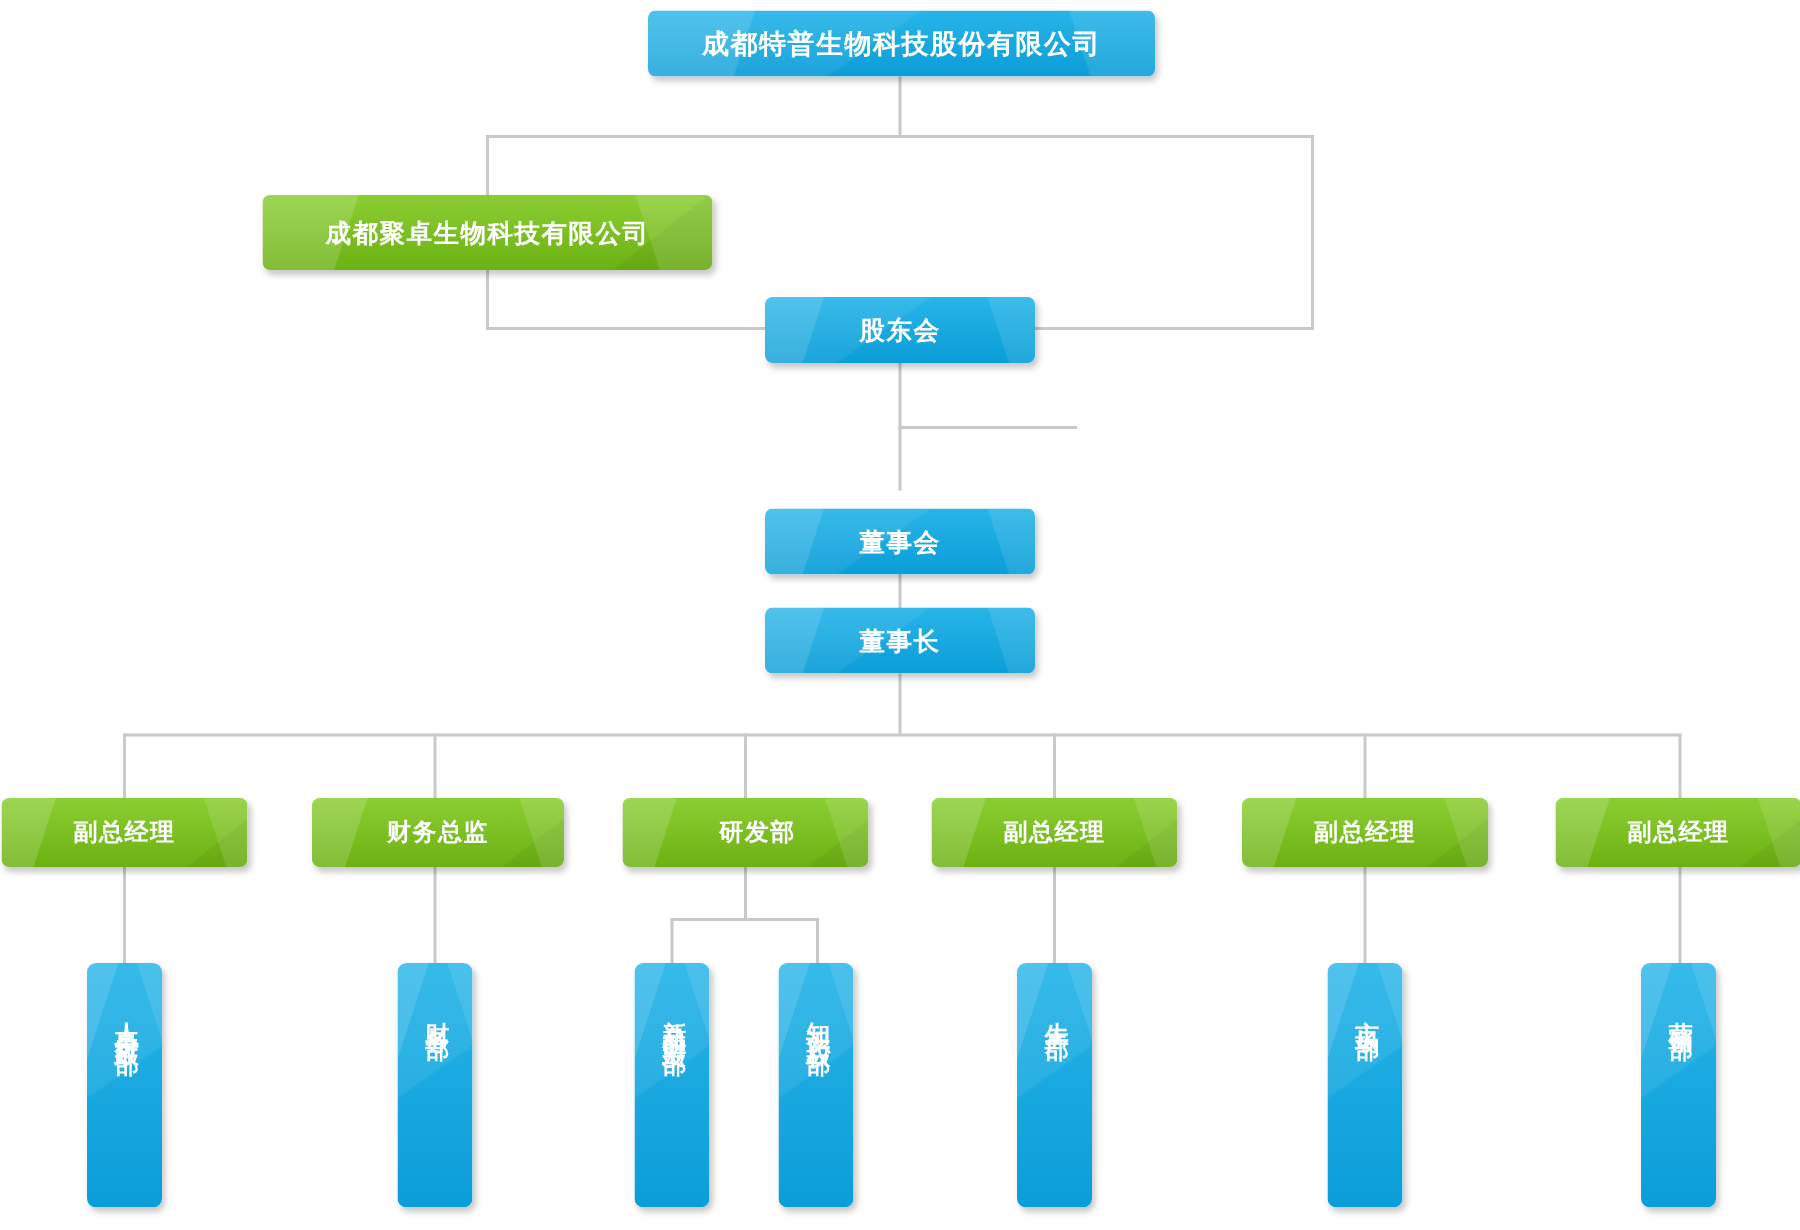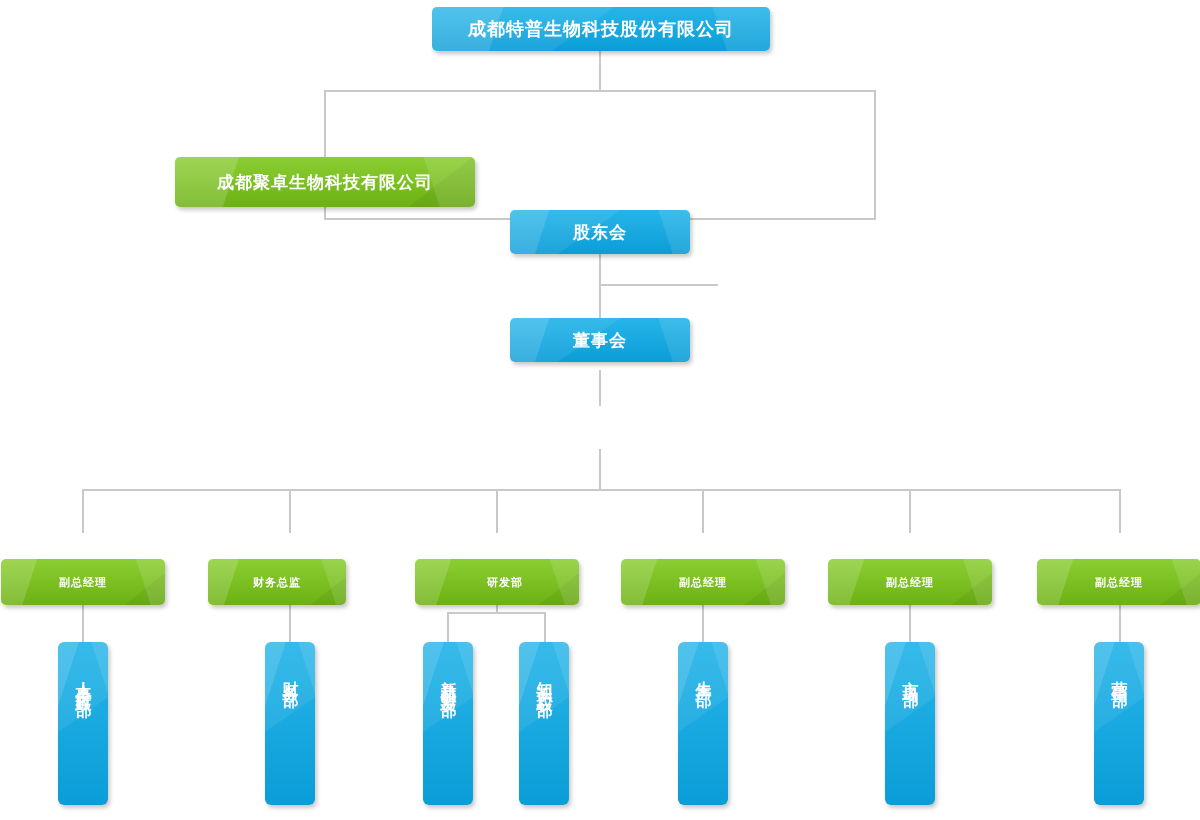--- a/index.html
+++ b/index.html
@@ -23,25 +23,24 @@
       linear-gradient(252deg, rgba(255,255,255,0.10) 16%, rgba(255,255,255,0) 16.5%),
       linear-gradient(145deg, rgba(255,255,255,0.07) 45%, rgba(255,255,255,0) 46%),
       linear-gradient(180deg, #27b5e8 0%, #0b9dd8 100%);
   }
   .green {
     background-image:
       linear-gradient(108deg, rgba(255,255,255,0.16) 20%, rgba(255,255,255,0) 20.5%),
       linear-gradient(252deg, rgba(255,255,255,0.12) 16%, rgba(255,255,255,0) 16.5%),
       linear-gradient(322deg, rgba(0,0,0,0.05) 18%, rgba(0,0,0,0) 18.5%),
       linear-gradient(180deg, #8bce33 0%, #6cb112 100%);
-    margin-top: 27px;
   }
   .fs18 { font-size:18px; }
   .fs17 { font-size:17px; }
-  .fs16 { font-size:11px; }
+  .fs16 { font-size:16px; }
   .vbox { align-items:flex-start; justify-content:center; border-radius:6px; }
   .vbox span {
     writing-mode:vertical-rl; -webkit-writing-mode:vertical-rl;
     letter-spacing:5px; margin-top:26px; font-size:16px;
   }
 </style>
 </head>
 <body>
 
 <div class="stage">
@@ -69,25 +68,26 @@
   <i class="ln" style="left:1119px;top:578px;width:2px;height:64px;"></i>
   <i class="ln" style="left:496px;top:578px;width:2px;height:36px;"></i>
   <i class="ln" style="left:447px;top:612px;width:99px;height:2px;"></i>
   <i class="ln" style="left:447px;top:612px;width:2px;height:30px;"></i>
   <i class="ln" style="left:544px;top:612px;width:2px;height:30px;"></i>
 
   <div class="node blue fs18" style="left:432px;top:7px;width:338px;height:44px;">成都特普生物科技股份有限公司</div>
 
   <div class="node green fs17" style="left:175px;top:130px;width:300px;height:50px;">成都聚卓生物科技有限公司</div>
 
-  <div class="node blue fs17" style="left:510px;top:198px;width:180px;height:44px;margin-top:12px;">股东会</div>
-  <div class="node blue fs17" style="left:510px;top:318px;width:180px;height:44px;">董事会</div>
+  <div class="node blue fs17" style="left:510px;top:198px;width:180px;height:44px;">股东会</div>
+  <div class="node blue fs17" style="left:510px;top:339px;width:180px;height:44px;">董事会</div>
+  <div class="node blue fs17" style="left:510px;top:405px;width:180px;height:44px;">董事长</div>
 
   <div class="node green fs16" style="left:1px;top:532px;width:164px;height:46px;">副总经理</div>
-  <div class="node green fs16" style="left:208px;top:532px;width:138px;height:46px;">财务总监</div>
+  <div class="node green fs16" style="left:208px;top:532px;width:168px;height:46px;">财务总监</div>
   <div class="node green fs16" style="left:415px;top:532px;width:164px;height:46px;padding-left:16px;">研发部</div>
   <div class="node green fs16" style="left:621px;top:532px;width:164px;height:46px;">副总经理</div>
   <div class="node green fs16" style="left:828px;top:532px;width:164px;height:46px;">副总经理</div>
   <div class="node green fs16" style="left:1037px;top:532px;width:164px;height:46px;">副总经理</div>
 
   <div class="node blue vbox" style="left:58px;top:642px;width:50px;height:163px;">
     <span>人事行政部</span>
   </div>
   <div class="node blue vbox" style="left:265px;top:642px;width:50px;height:163px;">
     <span>财务部</span>

